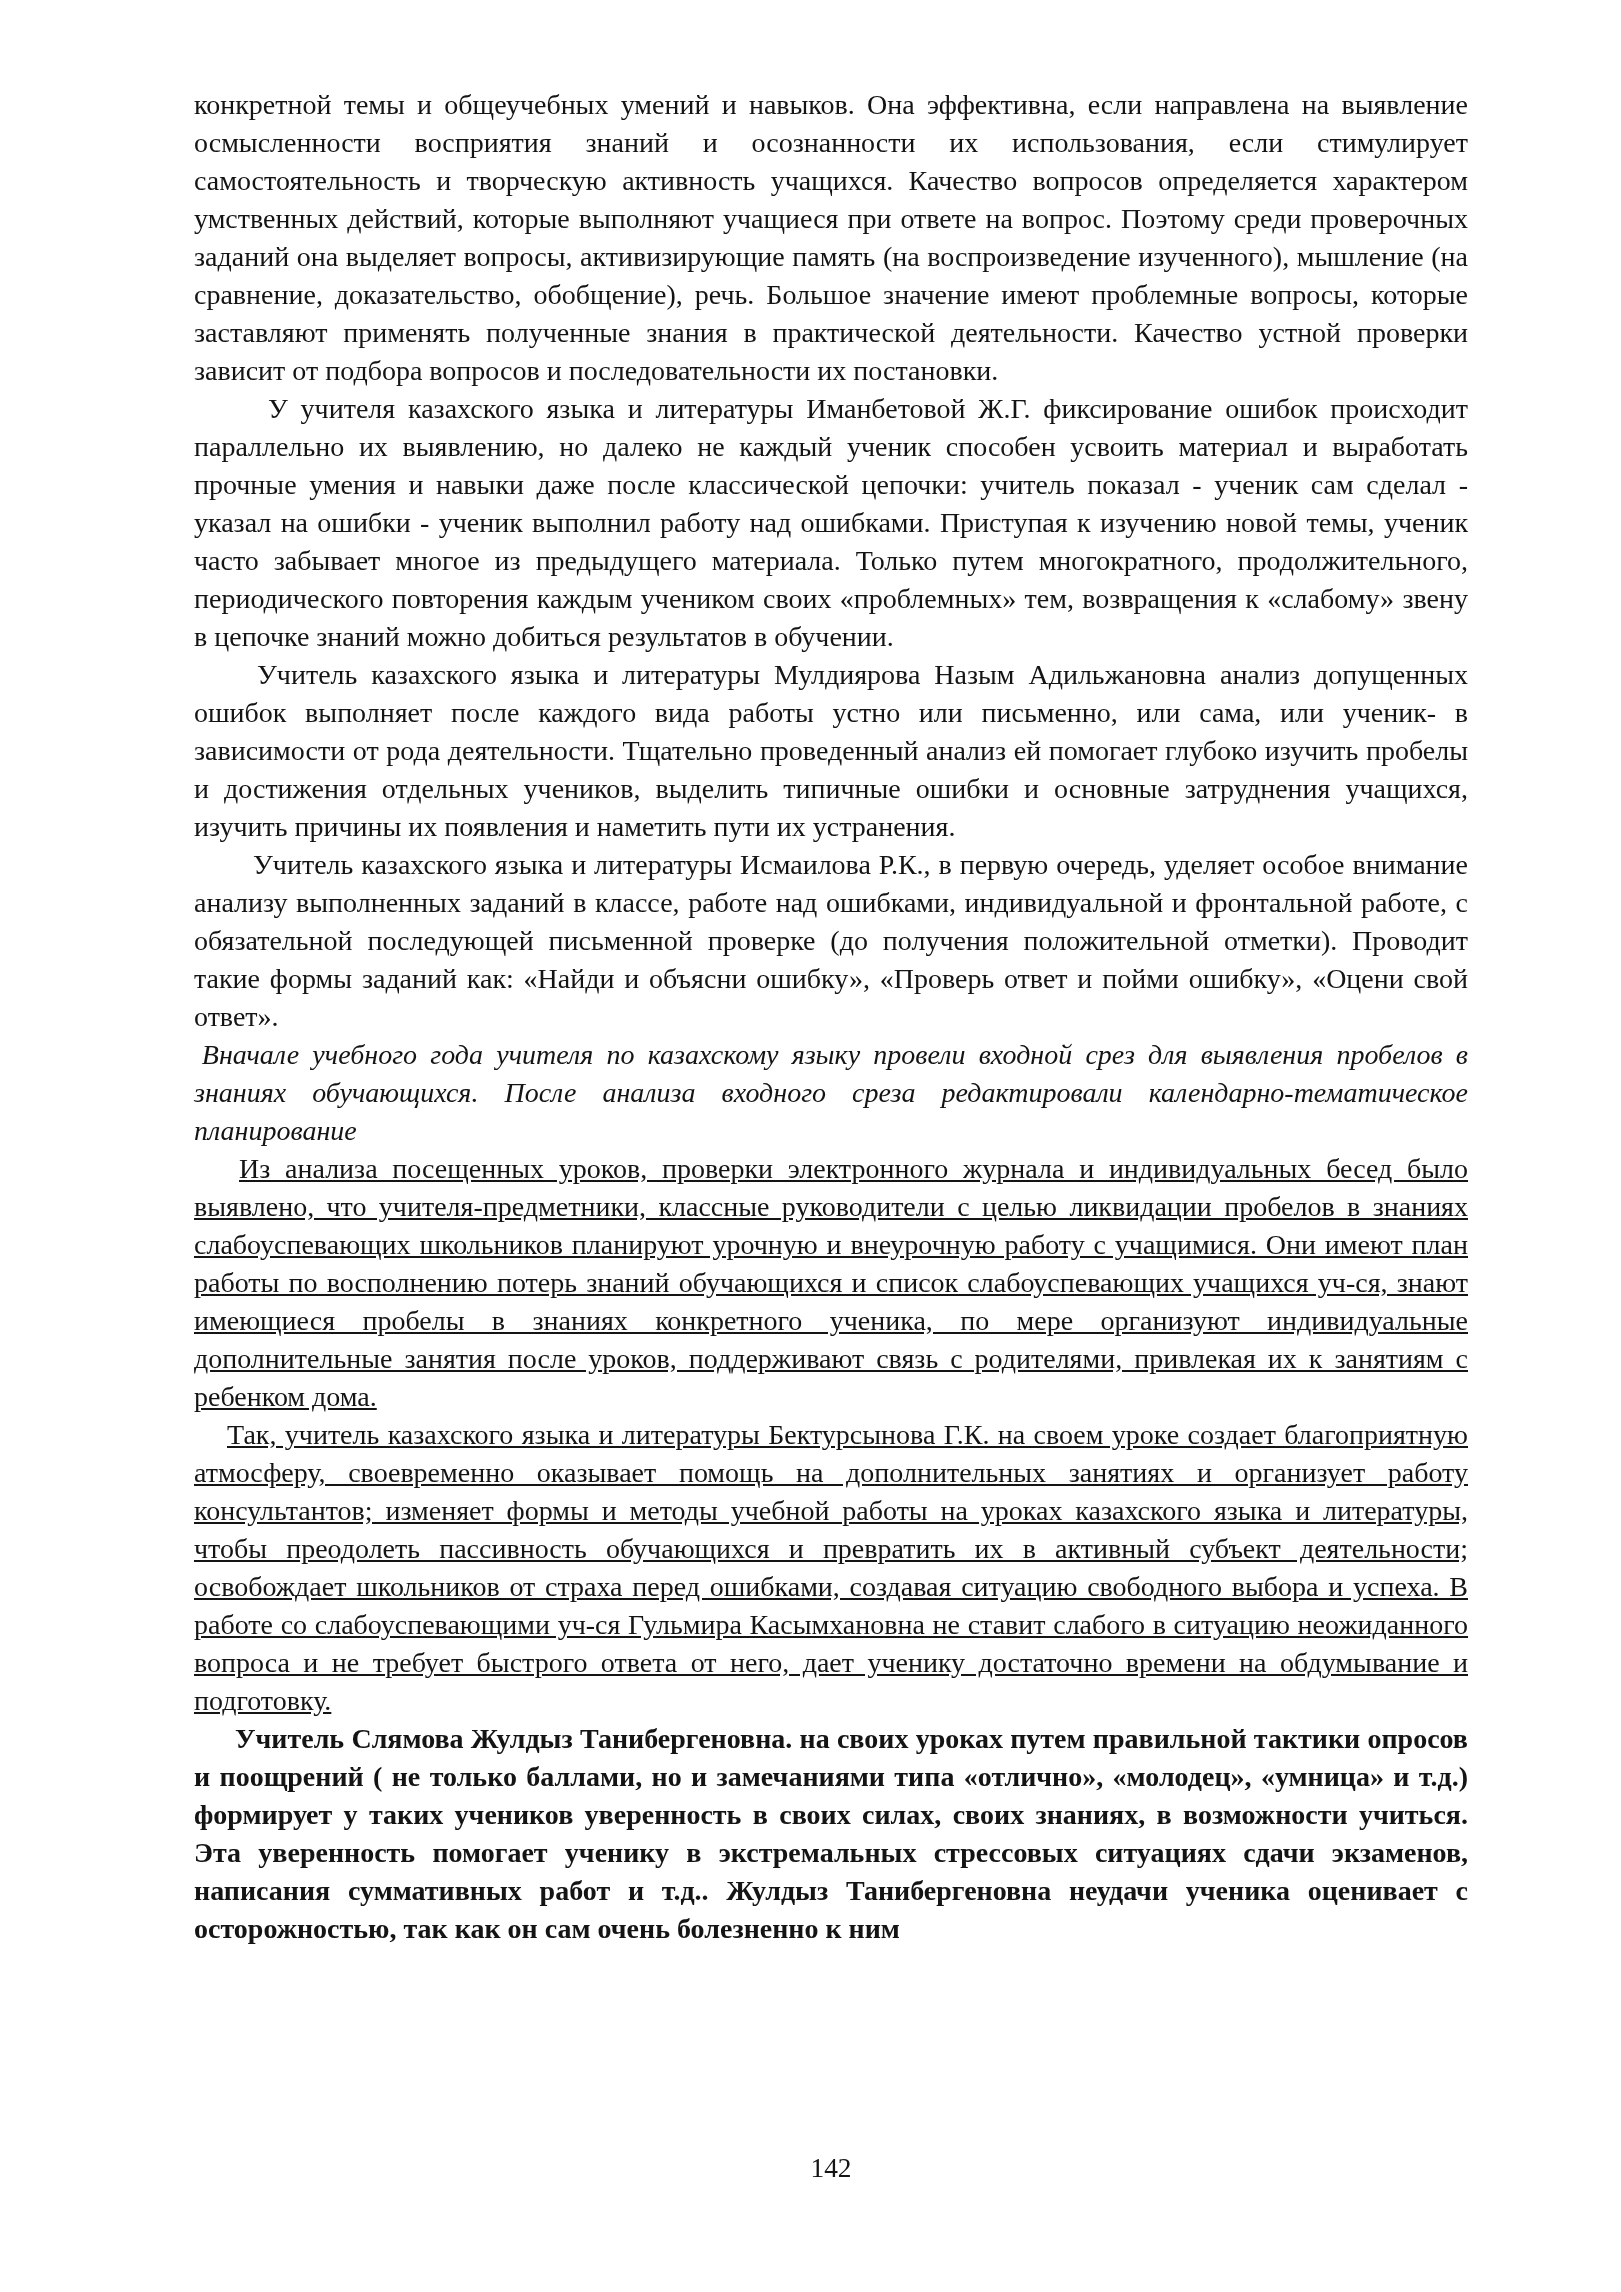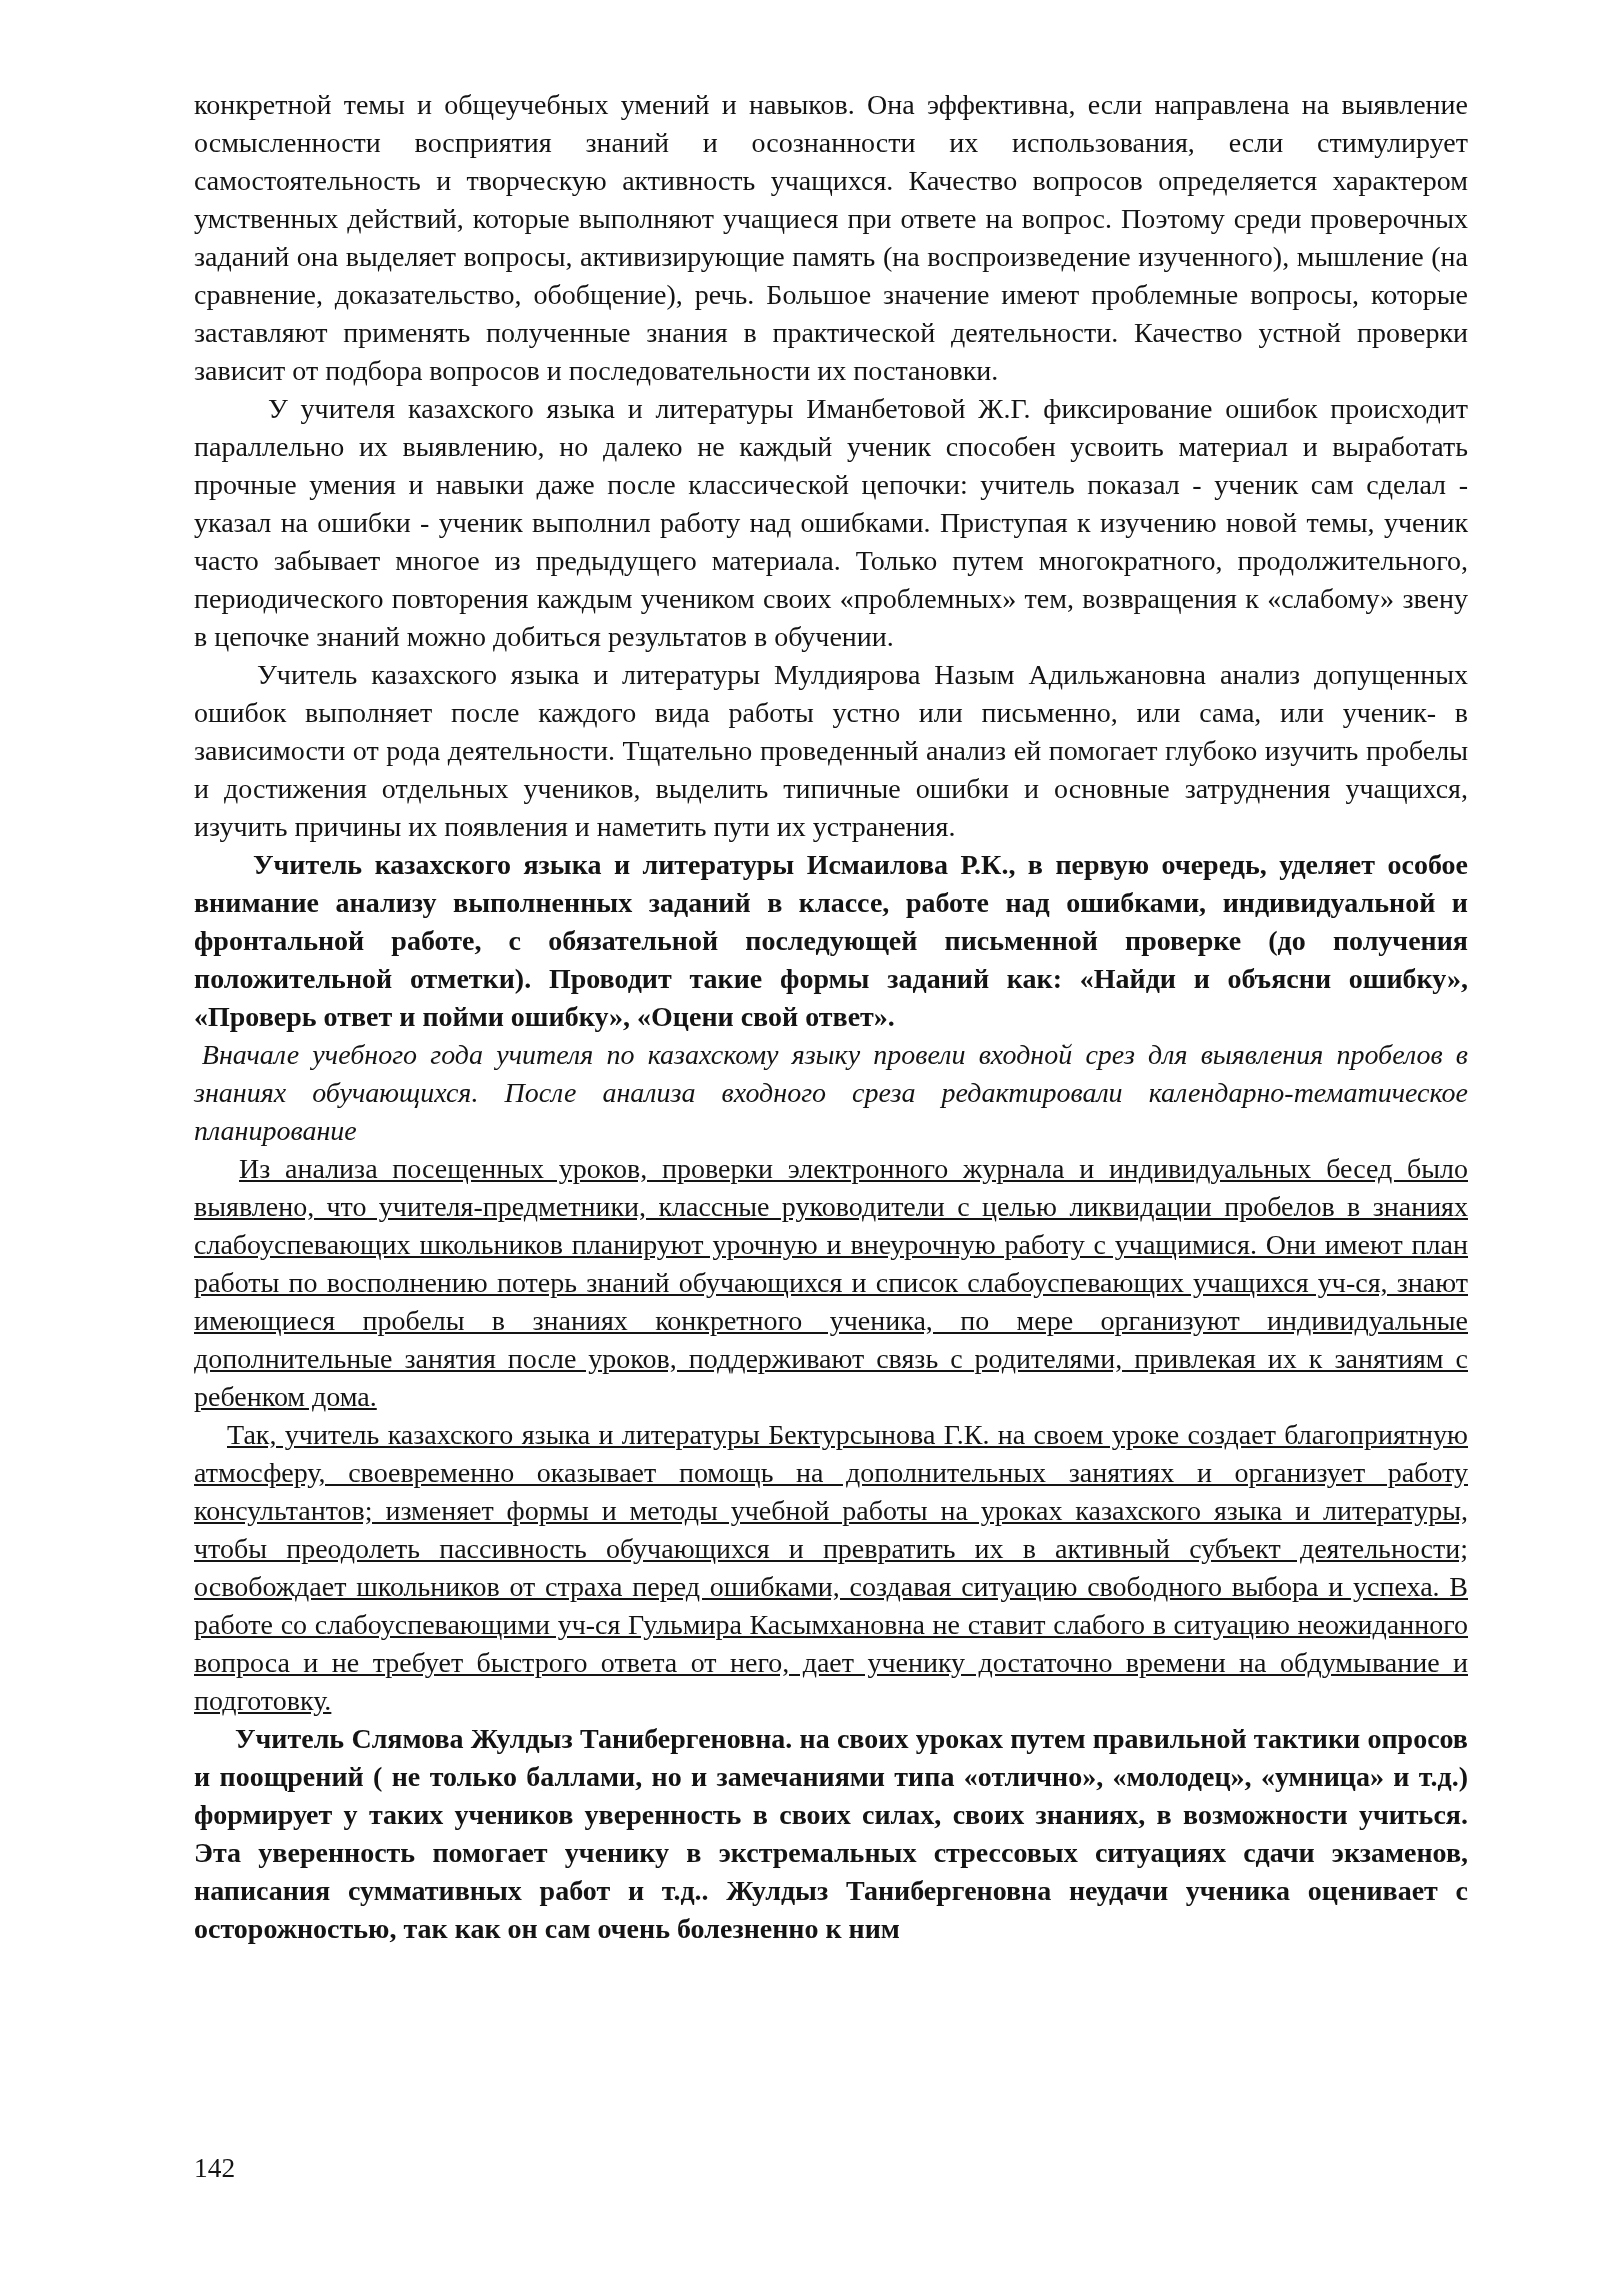--- a/index.html
+++ b/index.html
@@ -26,31 +26,31 @@
     text-align: justify;
   }
   .textblock p {
     margin: 0;
     padding: 0;
   }
   
   .ind-0 { text-indent: 0; }
   .ind-p2 { text-indent: 74px; }
   .ind-p3 { text-indent: 63px; }
-  .ind-p4 { text-indent: 59px; font-weight: bold; }
+  .ind-p4 { text-indent: 59px; }
   .ind-p5 { text-indent: 7.8px; font-style: italic; }
   .ind-p6 { text-indent: 45px; text-decoration: underline; }
   .ind-p7 { text-indent: 33px; text-decoration: underline; }
   .ind-p8 { text-indent: 41px; font-weight: bold; }
   .page-footer {
     position: absolute;
     left: 194px;
     top: 2152px;
     width: 1274px;
-    text-align: left;
+    text-align: center;
     font-family: "Liberation Serif", "DejaVu Serif", serif;
     font-size: 27.4px;
     line-height: 33px;
     color: #141414;
   }
 </style>
 </head>
 <body>
 
 <div class="page">

